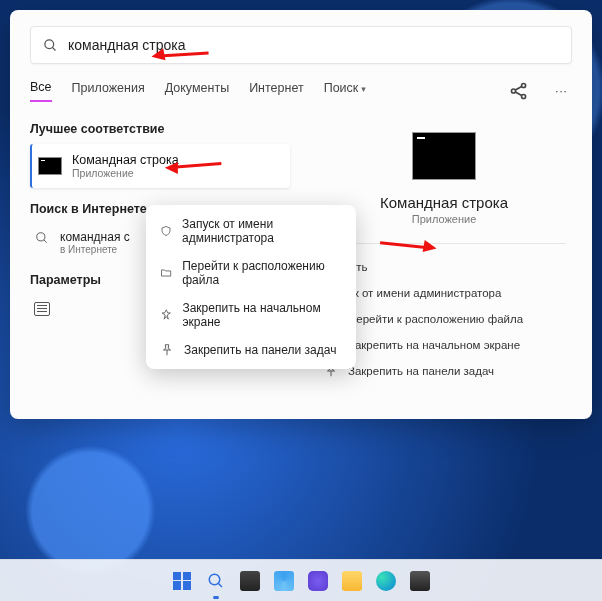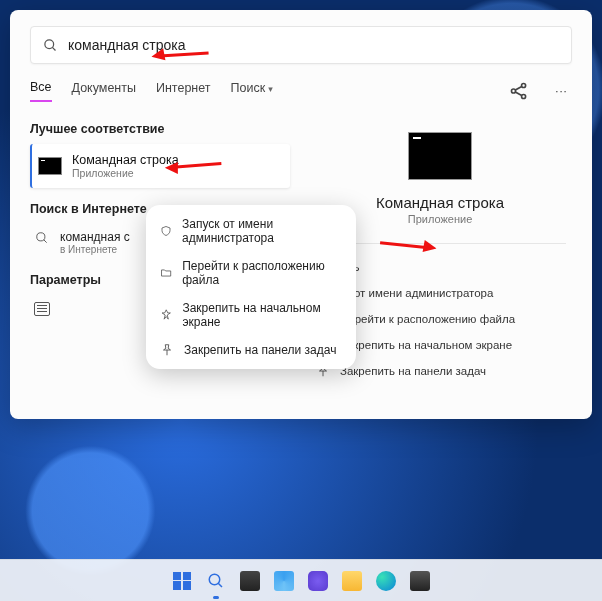--- a/index.html
+++ b/index.html
@@ -15,21 +15,21 @@
   }
   .searchbox { display:flex; align-items:center; background:#fff; border:1px solid #e5e5e5; border-radius:4px; height:38px; padding:0 12px; box-shadow:0 1px 2px rgba(0,0,0,.04); }
   .searchbox svg { width:15px; height:15px; stroke:#555; fill:none; stroke-width:2; }
   .searchbox input { border:none; outline:none; flex:1; margin-left:10px; font-size:14px; color:#222; background:transparent; }
   .tabs { display:flex; align-items:center; gap:20px; margin-top:16px; font-size:12.5px; color:#444; }
   .tab { padding-bottom:6px; cursor:pointer; }
   .tab.active { color:#1a1a1a; border-bottom:2px solid #d946ef; font-weight:500; }
   .tab .chev { font-size:9px; margin-left:3px; color:#666; }
   .tab-spacer { flex:1; }
   .tab-icon { width:22px; height:22px; display:flex; align-items:center; justify-content:center; color:#444; cursor:pointer; }
-  .body { display:flex; margin-top:14px; gap:0; }
+  .body { display:flex; margin-top:14px; gap:8px; }
   .left { width:260px; }
   .section-h { font-size:12.5px; font-weight:600; color:#222; margin:6px 0 8px 0; }
   .result-card { display:flex; align-items:center; gap:10px; padding:9px 8px 9px 6px; border-left:2.5px solid #2f6fe0; background:#fff; box-shadow:0 1px 3px rgba(0,0,0,.10); border-radius:3px; cursor:pointer; margin-bottom:14px; }
   .cmd-icon-sm { width:24px; height:18px; background:#000; border:1px solid #888; position:relative; }
   .cmd-icon-sm::before { content:""; position:absolute; left:2px; top:2px; width:4px; height:1px; background:#fff; }
   .result-card .t1 { font-size:12.5px; color:#111; }
   .result-card .t2 { font-size:10.5px; color:#777; }
   .list-item { display:flex; align-items:flex-start; gap:10px; padding:6px 4px; cursor:pointer; }
   .list-item .ic { width:16px; display:flex; justify-content:center; padding-top:1px; }
   .list-item svg { width:14px; height:14px; stroke:#555; fill:none; stroke-width:1.6; }
@@ -39,21 +39,21 @@
   .sett-icon::before { content:""; position:absolute; left:2px; top:2px; right:2px; height:1px; background:#555; box-shadow:0 3px 0 #555, 0 6px 0 #555; }
   .right { flex:1; padding:8px 6px 0 24px; }
   .preview { text-align:center; }
   .cmd-icon-lg { width:64px; height:48px; background:#000; border:1px solid #999; margin:8px auto 14px auto; position:relative; }
   .cmd-icon-lg::before { content:""; position:absolute; left:4px; top:4px; width:8px; height:2px; background:#fff; }
   .preview h3 { font-size:15px; font-weight:500; color:#222; }
   .preview p { font-size:11px; color:#777; margin-top:2px; }
   .divider { height:1px; background:#e6e6e6; margin:18px 0 10px 0; }
   .action-row { display:flex; align-items:center; gap:10px; padding:6px 2px; font-size:11.5px; color:#333; cursor:pointer; }
   .action-row svg { width:14px; height:14px; stroke:#555; fill:none; stroke-width:1.6; }
-  .context-menu { position:absolute; left:136px; top:195px; width:210px; background:#fff; border-radius:14px; box-shadow:0 6px 24px rgba(0,0,0,.22); padding:5px 0; z-index:50; }
+  .context-menu { position:absolute; left:136px; top:195px; width:210px; background:#fff; border-radius:8px; box-shadow:0 6px 24px rgba(0,0,0,.22); padding:5px 0; z-index:50; }
   .cm-item { display:flex; align-items:center; gap:10px; padding:7px 14px; font-size:12px; color:#222; cursor:pointer; }
   .cm-item svg { width:14px; height:14px; stroke:#555; fill:none; stroke-width:1.6; }
   .arrow { position:absolute; pointer-events:none; z-index:60; }
   .arrow.a1 { left:143px; top:32px; transform:rotate(-20deg); }
   .arrow.a2 { left:155px; top:145px; transform:rotate(10deg); }
   .arrow.a3 { left:367px; top:218px; transform:rotate(200deg); }
   .arrow svg { width:60px; height:24px; }
   .taskbar { position:absolute; left:0; right:0; bottom:0; height:42px; background:rgba(243,245,250,.92); display:flex; align-items:center; justify-content:center; gap:8px; border-top:1px solid rgba(0,0,0,.06); }
   .tb { width:26px; height:26px; border-radius:4px; display:flex; align-items:center; justify-content:center; cursor:pointer; position:relative; }
   .tb.active-tb::after { content:""; position:absolute; bottom:-5px; left:10px; right:10px; height:3px; border-radius:2px; background:#2f6fe0; }
@@ -71,20 +71,21 @@
   <div class="searchbox">
     <svg viewBox="0 0 24 24">
         <circle cx="10" cy="10" r="7"></circle>
         <line x1="20" y1="20" x2="15" y2="15"></line>
       </svg>
     <input value="командная строка" style="">
   </div>
 
   <div class="tabs">
     <div class="tab active">Все</div>
+    <div class="tab">Приложения</div>
     <div class="tab">Документы</div>
     <div class="tab">Интернет</div>
     <div class="tab"><span>Поиск</span><span class="chev">▾</span></div>
     <div class="tab-spacer"></div>
     <div class="tab-icon">
         <svg viewBox="0 0 24 24" fill="none" stroke="currentColor" stroke-width="1.8">
           <circle cx="6" cy="12" r="2.2"></circle>
           <circle cx="17" cy="6" r="2.2"></circle>
           <circle cx="17" cy="18" r="2.2"></circle>
           <line x1="8" y1="11" x2="15" y2="7"></line>

